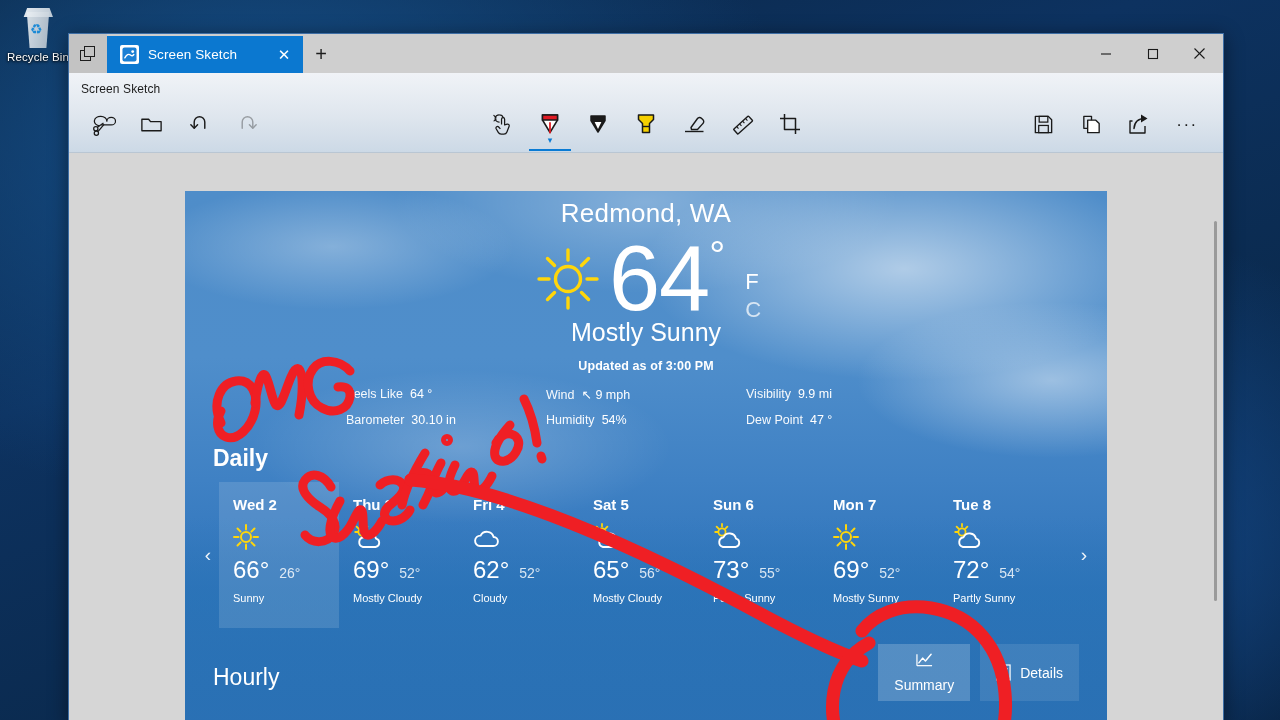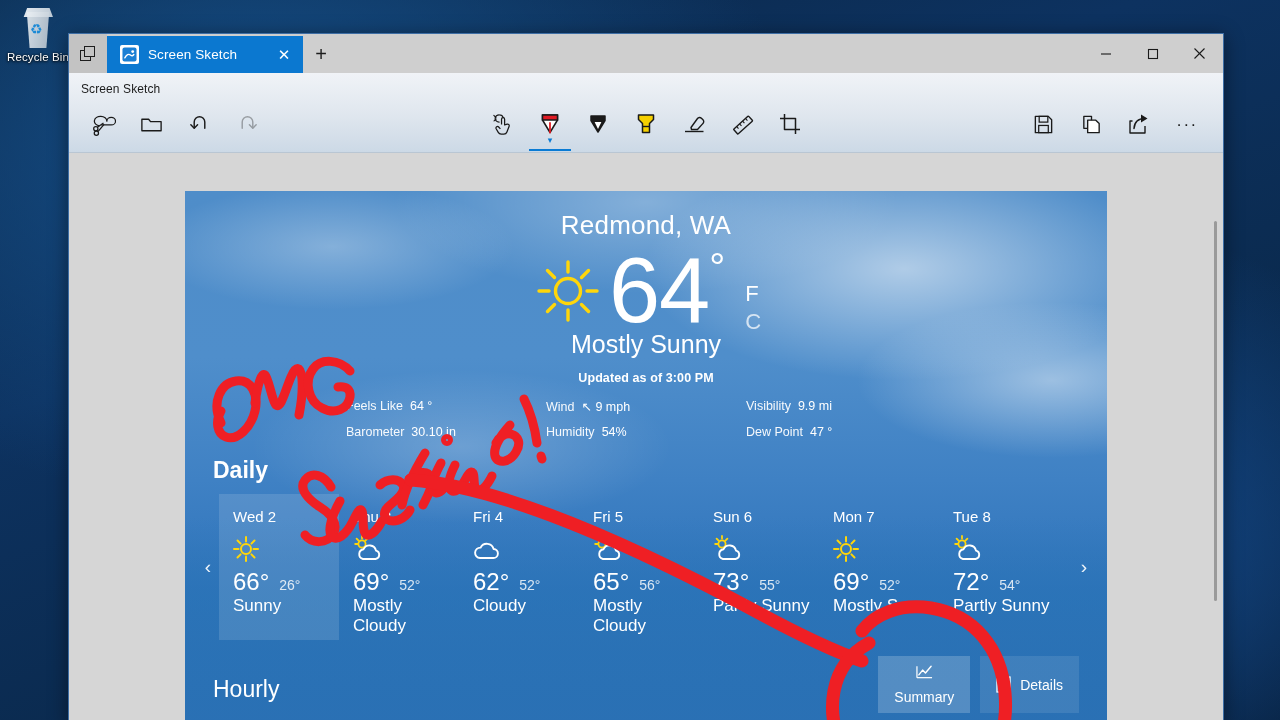--- a/index.html
+++ b/index.html
@@ -188,21 +188,21 @@
   }
   #weather-image::after {
     content: ""; position: absolute; left: 0; right: 0; bottom: 0; height: 230px;
     background: linear-gradient(180deg, rgba(37,113,180,0) 0%, rgba(40,115,181,.55) 35%, #2a70b4 100%);
     pointer-events: none;
   }
   #weather-content { position: relative; z-index: 2; height: 100%; }
 
   
   #location {
-    text-align: center; font-size: 26px; padding-top: 19px;
+    text-align: center; font-size: 26px; padding-top: 7px;
     font-weight: 300; letter-spacing: .2px;
   }
   #current-row {
     display: flex; align-items: center; justify-content: center;
     margin-top: 6px; gap: 4px;
   }
   #current-icon { width: 74px; height: 74px; flex: none; }
   #big-temp {
     font-size: 92px; line-height: .95; font-weight: 200;
     letter-spacing: -1px;
@@ -249,26 +249,26 @@
   }
   #daily-cards {
     flex: 1; display: flex; gap: 0; overflow: hidden;
   }
   .day-card {
     width: 120px; flex: none;
     padding: 14px 0 0 14px; box-sizing: border-box;
     height: 146px;
   }
   .day-card.highlight { background: rgba(255,255,255,.13); }
-  .day-card .dname { font-size: 15px; font-weight: 400; }
+  .day-card .dname { font-size: 15px; font-weight: 700; }
   .day-card .dicon { height: 30px; margin: 9px 0 4px -2px; }
   .day-card .dtemps { display: flex; align-items: baseline; gap: 10px; }
   .day-card .hi { font-size: 24px; font-weight: 300; }
   .day-card .lo { font-size: 14px; font-weight: 300; opacity: .82; }
-  .day-card .dcond { font-size: 17px; margin-top: 0; font-weight: 300; }
+  .day-card .dcond { font-size: 11px; margin-top: 8px; font-weight: 300; }
 
   
   #bottom-row {
     display: flex; align-items: center; justify-content: space-between;
     margin-top: 16px; padding: 0 28px;
   }
   #hourly-head { font-size: 23px; font-weight: 300; margin-top: 10px; }
   #view-buttons { display: flex; gap: 10px; }
   .view-btn {
     display: flex; align-items: center; gap: 9px;
@@ -573,21 +573,21 @@
                 </svg>
               </div>
               <div class="dtemps">
                 <span class="hi">62°</span>
                 <span class="lo">52°</span>
               </div>
               <div class="dcond">Cloudy</div>
             </div>
 
             <div class="day-card">
-              <div class="dname">Fri 5</div>
+              <div class="dname">Sat 5</div>
               <div class="dicon">
                 <svg width="32" height="30" viewBox="0 0 32 30">
                   <g stroke="#ffd60a" stroke-width="1.8" stroke-linecap="round">
                     <circle cx="11" cy="10" r="3.6" fill="none"></circle>
                     <line x1="11" y1="2" x2="11" y2="4.6"></line>
                       <line x1="4.2" y1="10" x2="6.8" y2="10"></line>
                     <line x1="5.6" y1="4.6" x2="7.6" y2="6.6"></line>
                       <line x1="16.4" y1="4.6" x2="14.4" y2="6.6"></line>
                   </g>
                   <path d="M12 25 A5 5 0 0 1 12.6 15.2 A6.6 6.6 0 0 1 25 16.6 A4.3 4.3 0 0 1 24.6 25 Z" fill="none" stroke="#ffffff" stroke-width="1.9" stroke-linejoin="round"></path>

